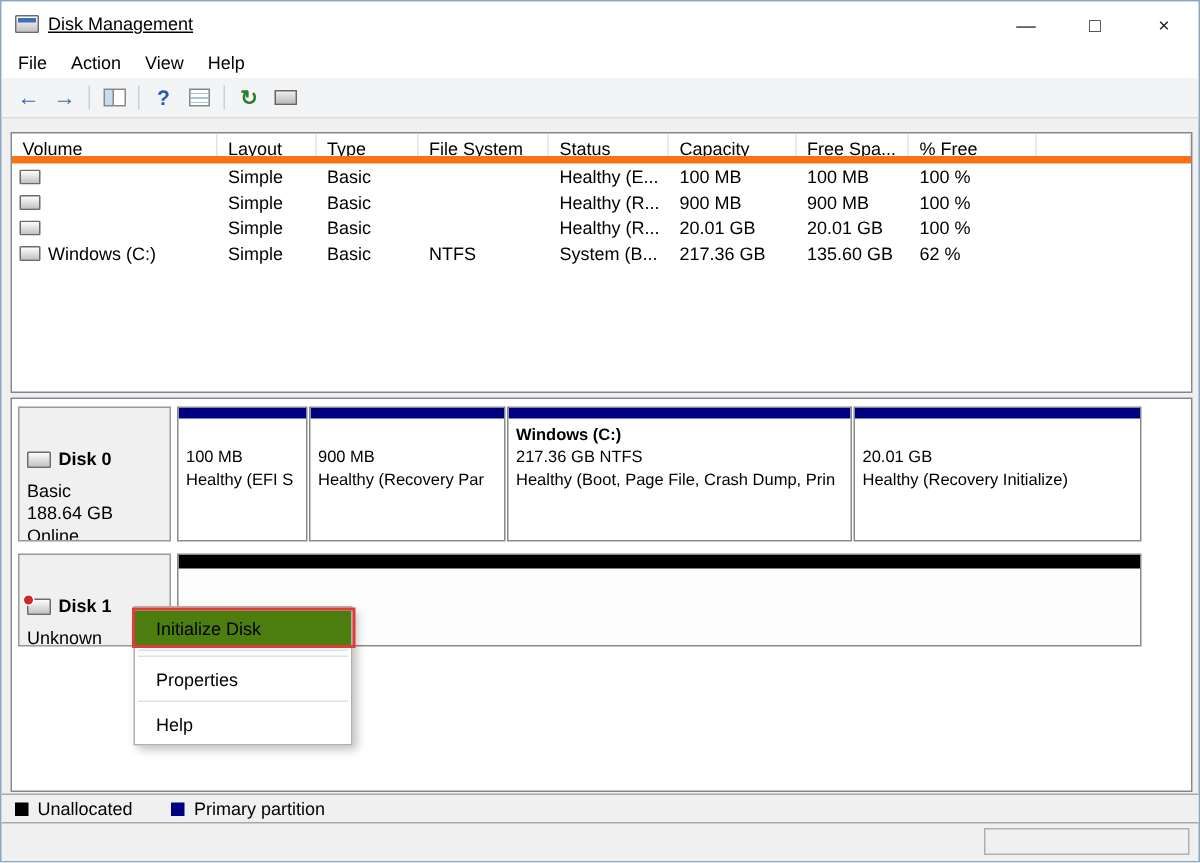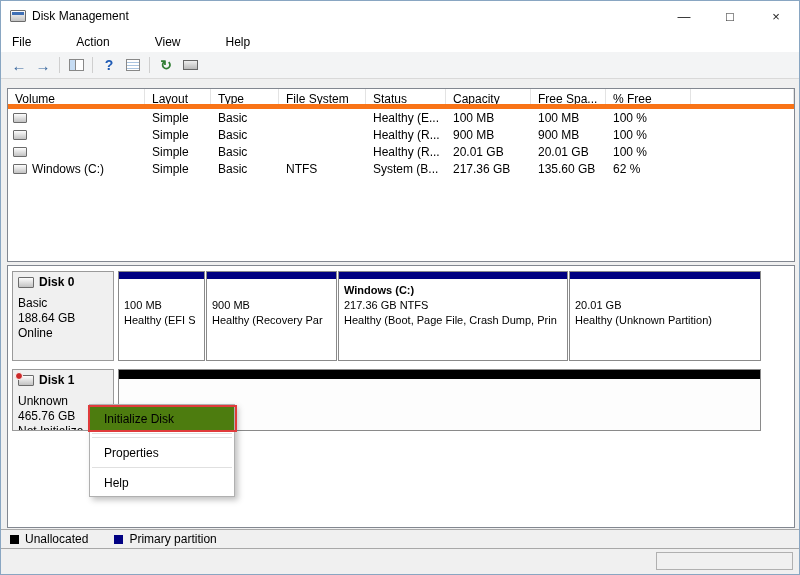--- a/index.html
+++ b/index.html
@@ -7,27 +7,27 @@
   body { font-family:"Liberation Sans", sans-serif; font-size:12px; color:#000; }
 
   .window { position:relative; width:800px; height:575px; background:#f0f0f0;
             border:1px solid #89a6c2; overflow:hidden; }
 
   
   .titlebar { height:30px; background:#fff; display:flex; align-items:center; }
   .app-icon { width:16px; height:12px; margin:0 6px 0 9px; border:1px solid #6b6b6b;
               border-radius:1px; background:linear-gradient(180deg,#fdfdfd,#c2c2c2); position:relative; }
   .app-icon::before { content:""; position:absolute; left:1px; top:1px; right:1px; height:3px; background:#3f6fb5; }
-  .title-text { font-size:12px; }
+  .title-text { font-size:12px;text-decoration:underline; }
   .win-controls { margin-left:auto; display:flex; height:30px; }
   .win-btn { width:46px; height:30px; display:flex; align-items:center; justify-content:center;
              font-size:13px; color:#222; cursor:default; }
 
   
-  .menubar { height:21px; background:#fff; display:flex; align-items:center; padding-left:3px;gap:29px; }
+  .menubar { height:21px; background:#fff; display:flex; align-items:center; padding-left:3px; }
   .menu-item { padding:3px 8px; }
 
   
   .toolbar { height:27px; background:#f3f4f5; border-bottom:1px solid #d9d9d9;
              display:flex; align-items:center; padding-left:7px; gap:2px; }
   .tb-btn { width:22px; height:22px; display:flex; align-items:center; justify-content:center; }
   .tb-sep { width:1px; height:16px; background:#cfcfcf; margin:0 3px; }
   .ico-back::before { content:"←"; color:#39679e; font-weight:bold; font-size:15px; }
   .ico-forward::before { content:"→"; color:#39679e; font-weight:bold; font-size:15px; }
   .ico-tree { width:15px; height:12px; border:1px solid #888; background:#fff; display:block; }
@@ -54,21 +54,21 @@
                border-radius:1px; background:linear-gradient(180deg,#fdfdfd,#c2c2c2); flex:0 0 auto; }
 
   
   .graph-panel { position:absolute; left:6px; top:264px; width:788px; height:263px;
                  background:#fff; border:1px solid #828790; overflow:hidden; }
   .disk-row { position:absolute; left:4px; }
   .row0 { top:5px;  height:90px; }
   .row1 { top:103px; height:62px; }
   .disk-head { position:absolute; left:0; top:0; bottom:0; width:102px;
                background:#f0f0f0; border:1px solid #9a9a9a; padding:3px 5px; overflow:hidden; }
-  .disk-title { font-weight:bold; display:flex; align-items:center; gap:5px; margin-bottom:7px; }
+  .disk-title { font-weight:bold; display:flex; align-items:center; gap:5px; margin-bottom:7px;margin-top:24px; }
   .disk-ico { display:inline-block; width:16px; height:11px; border:1px solid #6b6b6b;
               border-radius:1px; background:linear-gradient(180deg,#fdfdfd,#c2c2c2);
               position:relative; flex:0 0 auto; }
   .err-badge { position:absolute; left:-4px; top:-4px; width:8px; height:8px;
                border-radius:50%; background:#cc2a2a; border:1px solid #fff; }
   .dh-line { font-size:12px; line-height:15px; white-space:nowrap; }
   .parts { position:absolute; left:106px; top:0; bottom:0; display:flex; gap:1px; }
   .part { border:1px solid #8a8a8a; background:#fff; overflow:hidden; }
   .part-stripe { height:7px; background:#000082; }
   .part-body { padding:4px 5px 0 5px; font-size:11px; line-height:15px;
@@ -257,21 +257,21 @@
             <div class="pname">Windows (C:)</div>
             <div>217.36 GB NTFS</div>
             <div>Healthy (Boot, Page File, Crash Dump, Prin</div>
           </div>
         </div>
         <div class="part" style="width:192px">
           <div class="part-stripe"></div>
           <div class="part-body">
             <div class="pname"></div>
             <div>20.01 GB</div>
-            <div>Healthy (Unknown Partition)</div>
+            <div>Healthy (Recovery Initialize)</div>
           </div>
         </div>
       </div>
     </div>
 
     <div class="disk-row row1">
       <div class="disk-head">
         <div class="disk-title">
           <span class="disk-ico">
               <span class="err-badge"></span>

